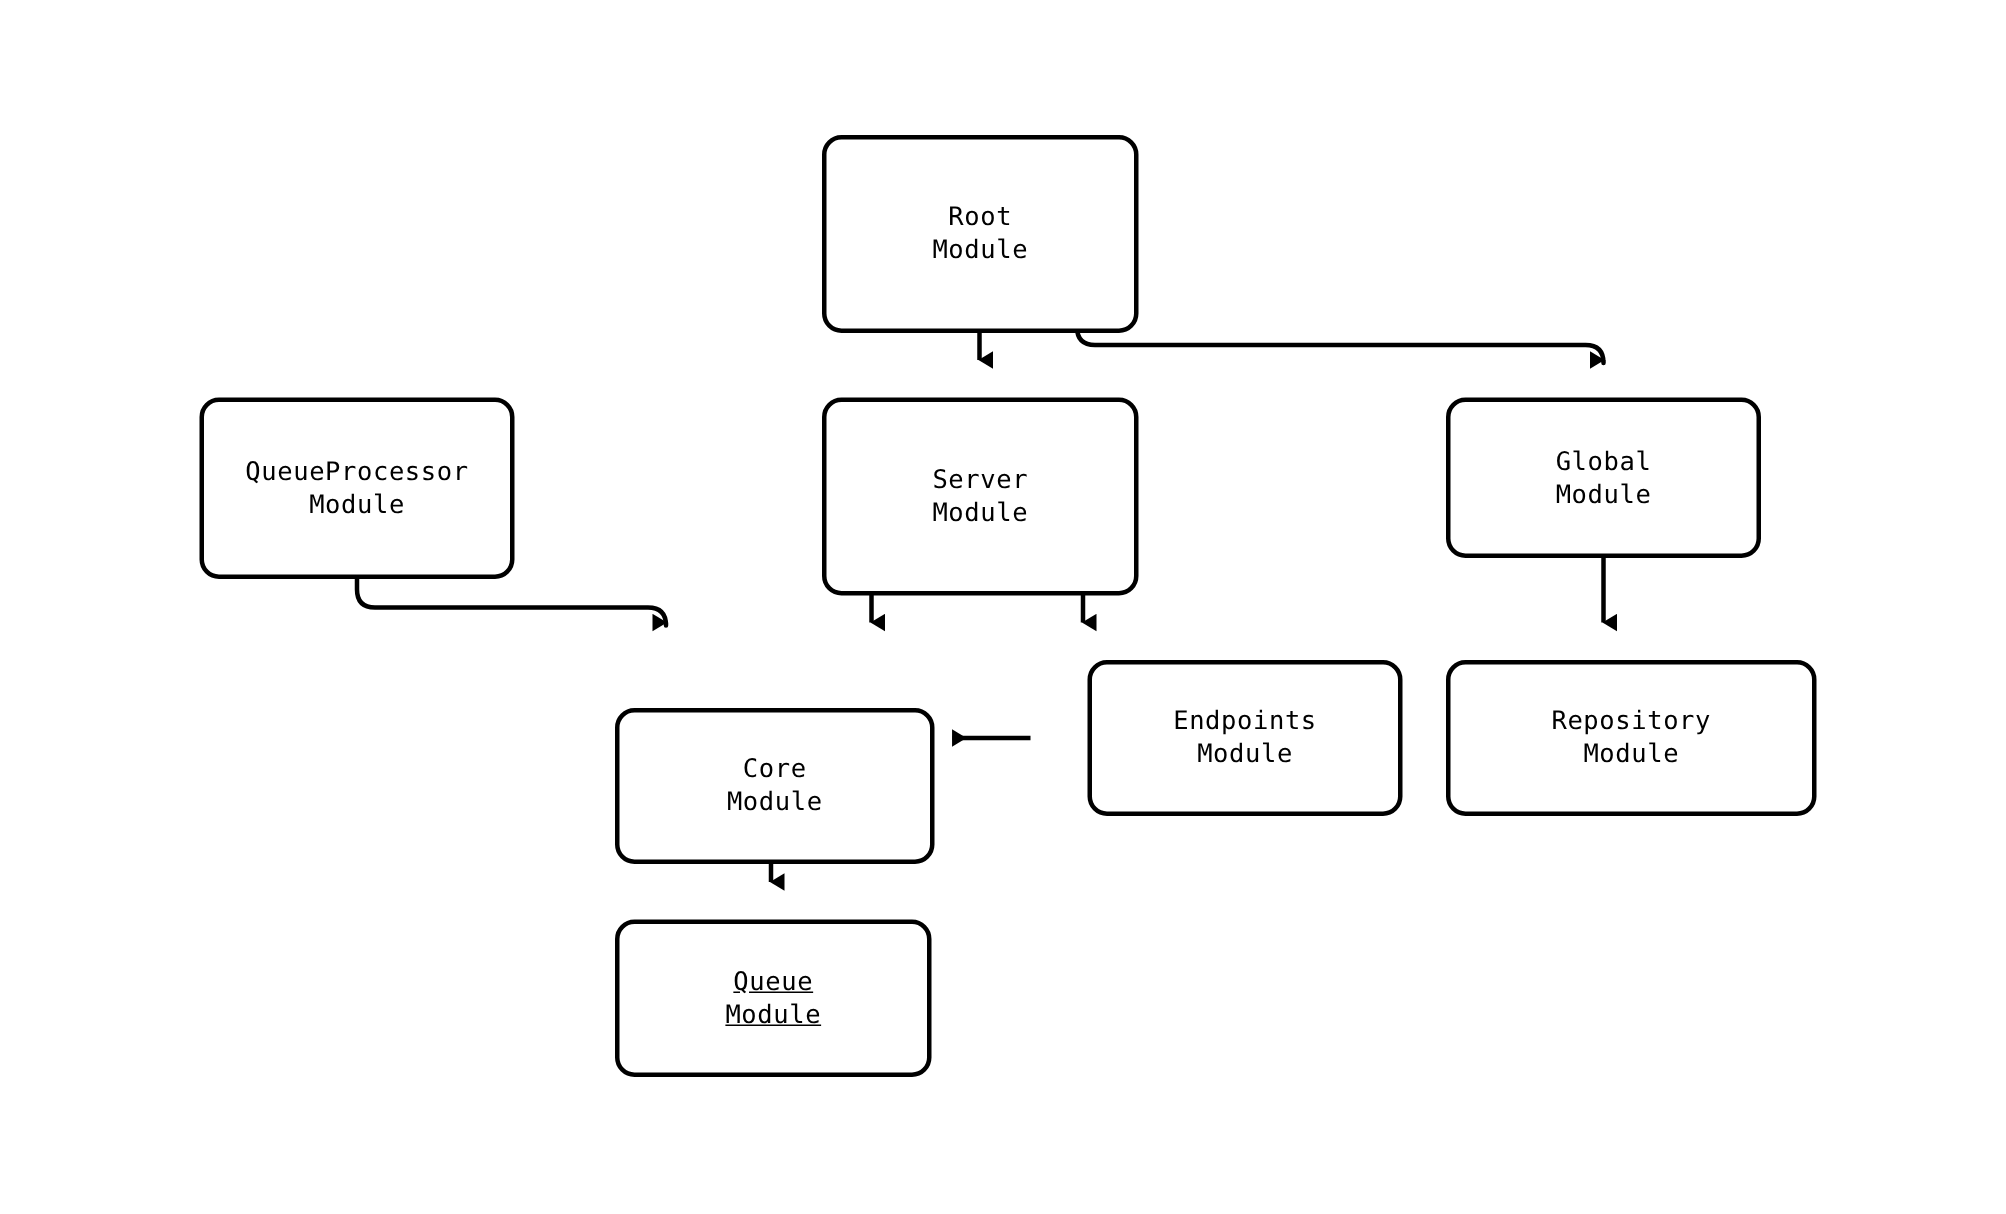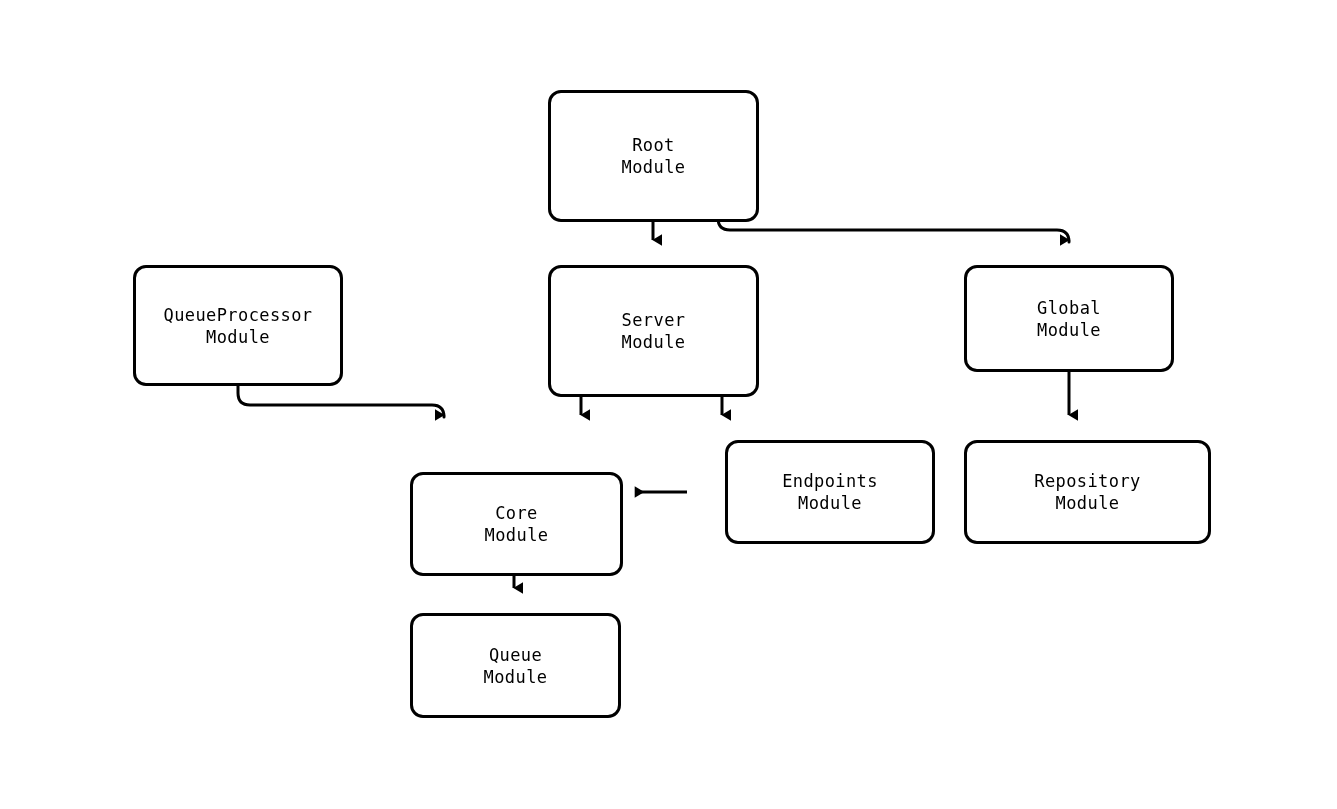--- a/index.html
+++ b/index.html
@@ -113,18 +113,18 @@
   <div class="node" style="left:725px; top:440px; width:210px; height:104px;">
     <div class="node-label-line">Endpoints</div>
     <div class="node-label-line">Module</div>
   </div>
 
   <div class="node" style="left:964px; top:440px; width:247px; height:104px;">
     <div class="node-label-line">Repository</div>
     <div class="node-label-line">Module</div>
   </div>
 
-  <div class="node" style="left:410px; top:613px; width:211px; height:105px;">
+  <div class="node" style="left:410px; top:613px; width:211px; height:105px;text-decoration:underline;">
     <div class="node-label-line">Queue</div>
     <div class="node-label-line">Module</div>
   </div>
 
 </div>
 
 </body></html>

